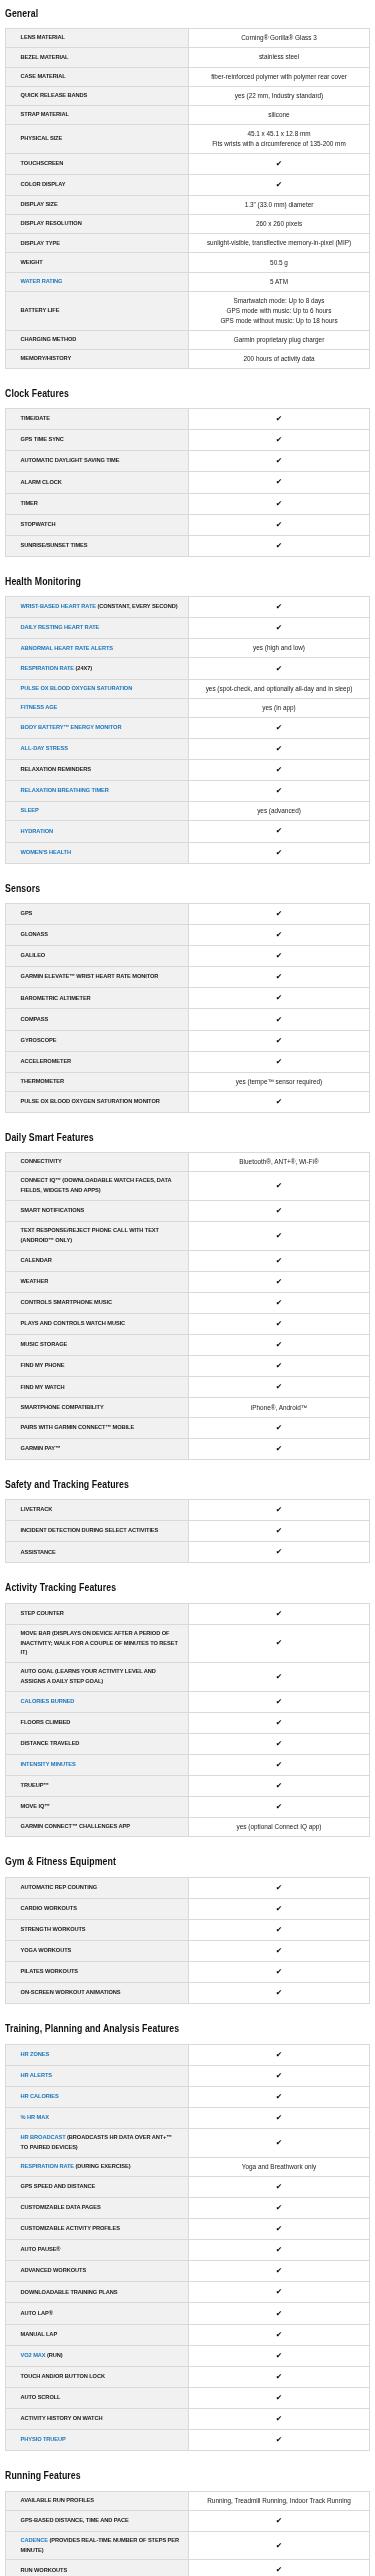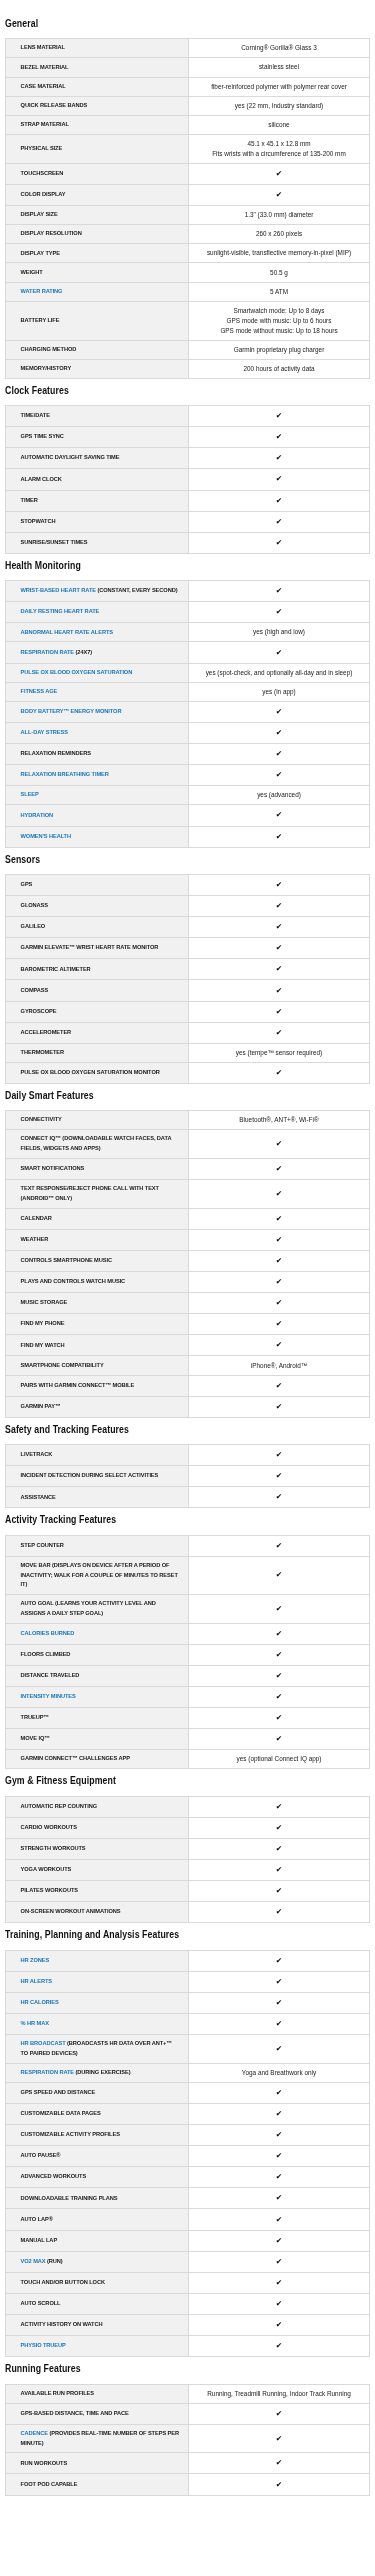--- a/index.html
+++ b/index.html
@@ -4,22 +4,22 @@
 <style>
   html,body{margin:0;padding:0;background:#fff;}
   body{
     width:375px;
     font-family:"Liberation Sans","DejaVu Sans",sans-serif;
     color:#1a1a1a;
     position:relative;
     overflow-x:hidden;
   }
   #content{padding:3.1px 5.2px 15.5px 5.2px;}
-  .section{margin-top:6px;position:relative;}
-  .section:first-child{margin-top:15px;}
+  .section{margin-top:19px;position:relative;}
+  .section:first-child{margin-top:5px;}
   .section-title{
     font-size:10.3px;
     line-height:12px;
     font-weight:700;
     color:#111;
     margin:0 0 8.2px 0;
     transform:scaleX(0.85);
     transform-origin:left center;
     white-space:nowrap;
     letter-spacing:0.1px;

